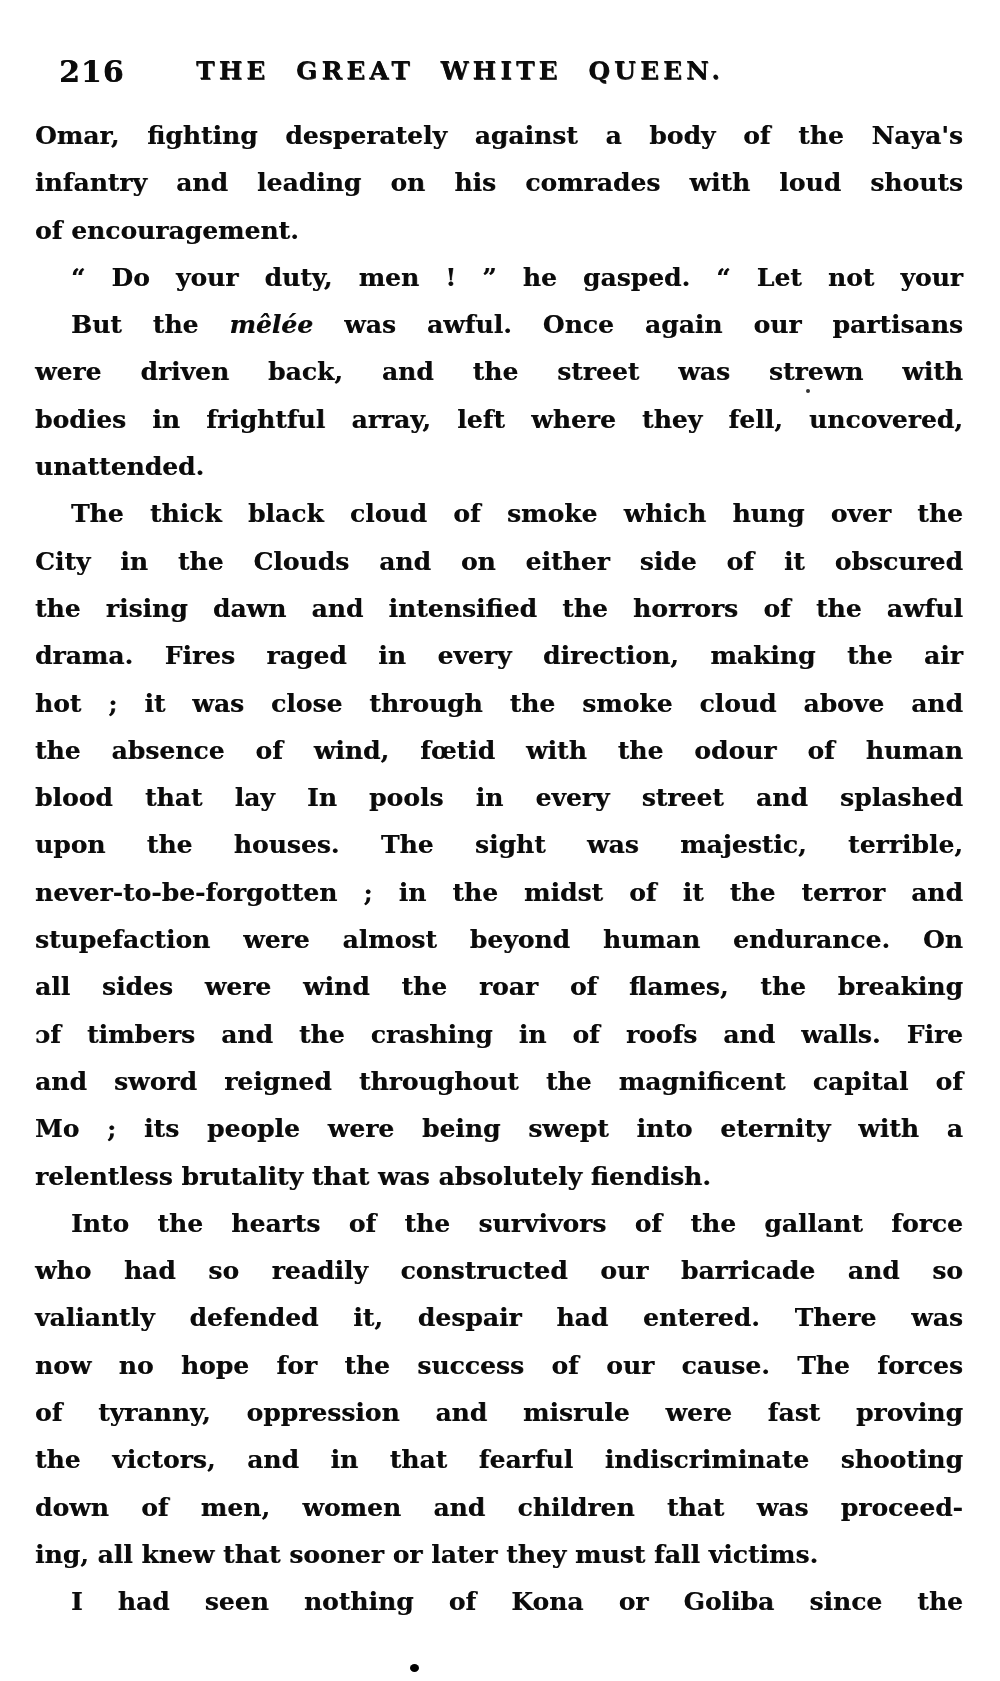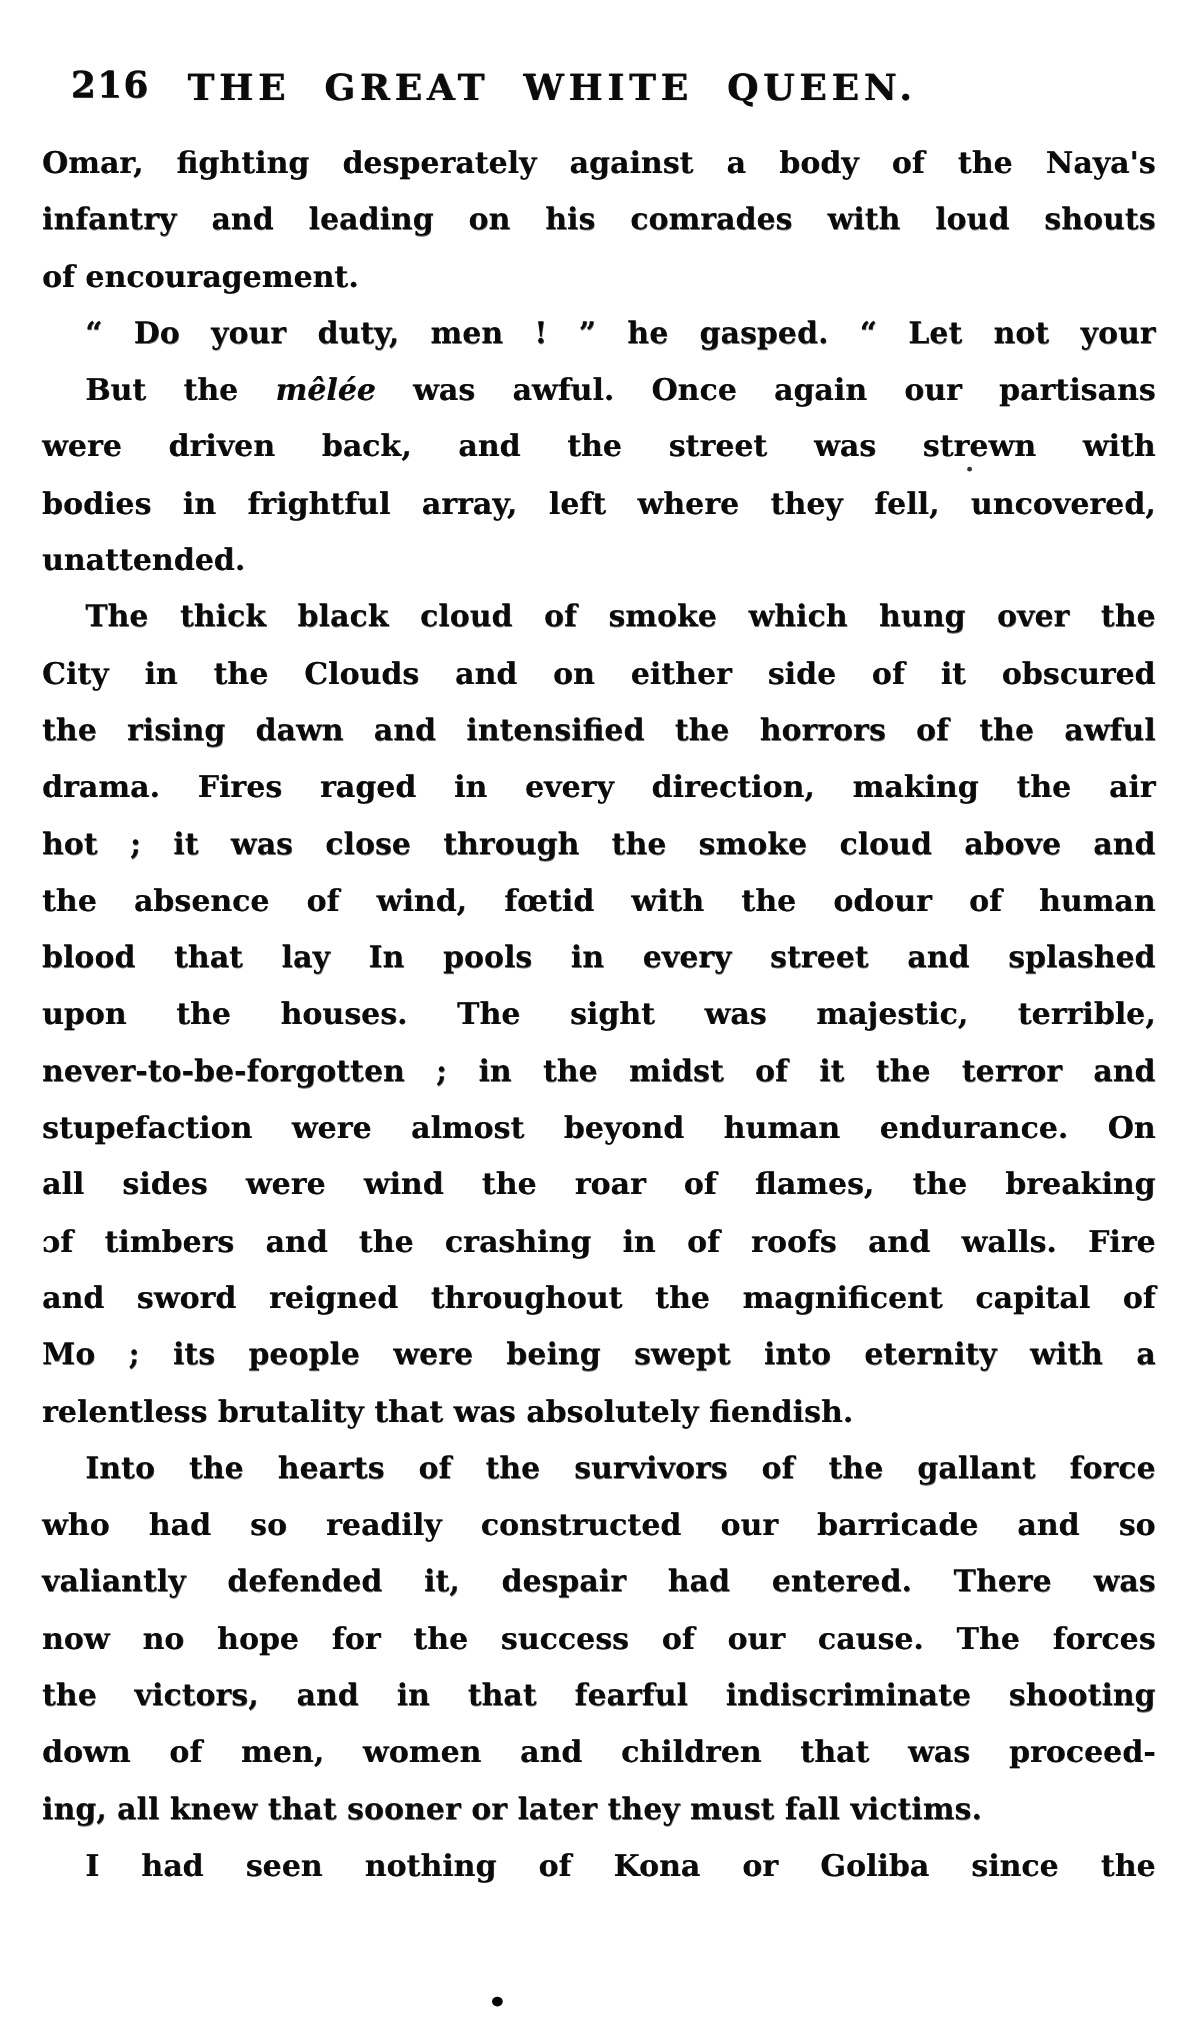--- a/index.html
+++ b/index.html
@@ -19,21 +19,21 @@
   .header { position:absolute; top:50px; left:35px; width:928px; height:46px; }
   .pagenum {
     position:absolute; left:0; top:4px;
     font-size:30px; font-weight:bold; letter-spacing:1px;
     text-shadow:0.4px 0.4px 0.5px rgba(0,0,0,0.75);
     margin-left:24px;
   }
   .runtitle {
     position:absolute; left:0; top:6px; width:850px;
     text-align:center;
-    font-size:30px; font-weight:bold;
+    font-size:25px; font-weight:bold;
     letter-spacing:4px; word-spacing:14px;
     text-shadow:0.5px 0.5px 0.6px rgba(0,0,0,0.8);
     white-space:nowrap;
   }
 
   
   .text {
     position:absolute; top:112px; left:35px; width:928px;
     font-size:25px; font-weight:bold;
     line-height:47.3px;
@@ -85,20 +85,21 @@
     <div class="l">stupefaction were almost beyond human endurance. On</div>
     <div class="l">all sides were wind the roar of flames, the breaking</div>
     <div class="l">ɔf timbers and the crashing in of roofs and walls. Fire</div>
     <div class="l">and sword reigned throughout the magnificent capital of</div>
     <div class="l">Mo ; its people were being swept into eternity with a</div>
     <div class="l end">relentless brutality that was absolutely fiendish.</div>
     <div class="l ind">Into the hearts of the survivors of the gallant force</div>
     <div class="l">who had so readily constructed our barricade and so</div>
     <div class="l">valiantly defended it, despair had entered. There was</div>
     <div class="l">now no hope for the success of our cause. The forces</div>
+    <div class="l">of tyranny, oppression and misrule were fast proving</div>
     <div class="l">the victors, and in that fearful indiscriminate shooting</div>
     <div class="l">down of men, women and children that was proceed-</div>
     <div class="l end">ing, all knew that sooner or later they must fall victims.</div>
     <div class="l ind">I had seen nothing of Kona or Goliba since the</div>
   </div>
 
   <div class="speck speck-a"></div>
   <div class="speck speck-b"></div>
 
 </div>

